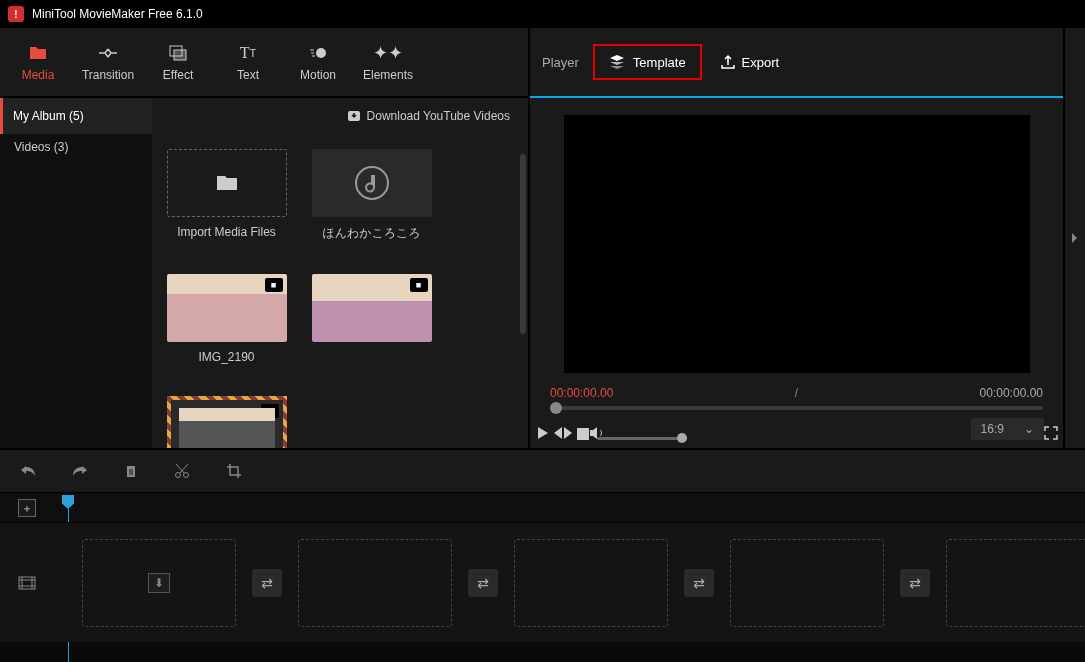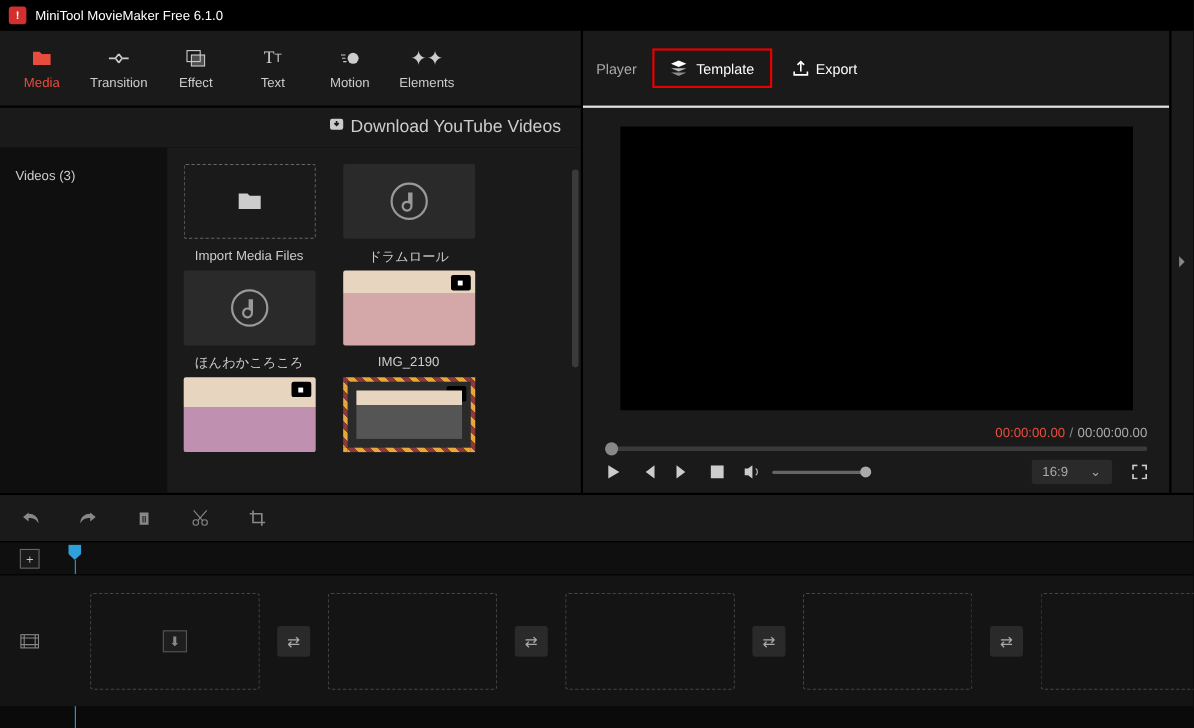--- a/index.html
+++ b/index.html
@@ -9,51 +9,51 @@
 .titlebar .title{font-size:12px;font-weight:normal}
 .upper{display:flex;height:420px}
 .left-col{width:530px;display:flex;flex-direction:column;border-right:2px solid #000}
 .toolbar{height:70px;background:#1a1a1a;display:flex;align-items:center;padding:0 10px;gap:14px;border-bottom:2px solid #000}
 .tool{display:flex;flex-direction:column;align-items:center;justify-content:center;gap:4px;min-width:56px;cursor:pointer;color:#ccc;font-size:12px}
 .tool.active{color:#e84c3d}
 .tool .ticon{font-size:18px;height:22px;display:flex;align-items:center;justify-content:center}
 .content{flex:1;display:flex;background:#1a1a1a;overflow:hidden}
 .sidebar{width:152px;background:#0f0f0f;display:flex;flex-direction:column}
 .albumhdr{height:36px;background:#222;display:flex;align-items:center;justify-content:space-between;padding:0 10px;border-left:3px solid #e84c3d;font-size:12px}
-.dl-yt{font-size:16px;color:#ccc;cursor:pointer;display:flex;gap:6px}
-.side-item{padding:19px 14px;font-size:12px;color:#ccc;cursor:pointer}
+.dl-yt{font-size:12px;color:#ccc;cursor:pointer;display:flex;align-items:center;gap:6px}
+.side-item{padding:6px 14px;font-size:12px;color:#ccc;cursor:pointer}
 .media-area{flex:1;padding:15px 12px;position:relative;overflow:hidden}
-.media-grid{display:grid;grid-template-columns:repeat(2,1fr);gap:4px 20px;width:270px}
+.media-grid{display:grid;grid-template-columns:repeat(2,1fr);gap:32px 20px;width:270px}
 .media-header{height:36px;display:flex;align-items:center;justify-content:flex-end;padding-right:18px;background:#1a1a1a}
 .mcell{display:flex;flex-direction:column;align-items:center;gap:8px}
 .thumb{width:120px;height:68px;background:#2a2a2a;border-radius:2px;display:flex;align-items:center;justify-content:center;position:relative;overflow:hidden}
 .thumb.dashed{border:1px dashed #666;background:transparent}
 .thumb .vbadge{position:absolute;top:4px;right:4px;width:18px;height:14px;background:#000;border-radius:2px;display:flex;align-items:center;justify-content:center;font-size:9px}
 .mlabel{font-size:12px;color:#ccc;text-align:center}
 .photo1{background:linear-gradient(#e8d5c0 0%,#e8d5c0 30%,#d4a8a8 30%,#d4a8a8 100%)}
 .photo2{background:linear-gradient(#e8d5c0 0%,#e8d5c0 40%,#c090b0 40%,#c090b0 100%)}
 .photo3{background:#2a2a2a;border:4px solid;border-image:repeating-linear-gradient(45deg,#e8a838,#e8a838 5px,#8b3a3a 5px,#8b3a3a 10px) 4}
 .photo3::after{content:"";position:absolute;inset:8px;background:linear-gradient(#e8d5c0 0%,#e8d5c0 30%,#555 30%)}
 .sbar{position:absolute;right:2px;top:20px;width:6px;height:180px;background:#3a3a3a;border-radius:3px}
 .player-col{flex:1;display:flex;flex-direction:column;background:#1a1a1a}
-.player-hdr{height:70px;display:flex;align-items:center;padding:16px 12px;gap:14px;border-bottom:2px solid #e5e5e5}
+.player-hdr{height:70px;display:flex;align-items:center;padding:16px 12px;gap:14px;border-bottom:2px solid #0ea5e9}
 .player-lbl{font-size:13px;color:#aaa}
 .overlay-txt{color:#e60000;font-size:18px;font-weight:bold;letter-spacing:1px;flex:1;text-align:center}
 .tmpl-btn{border:2px solid #e60000;padding:8px 14px;display:flex;align-items:center;gap:8px;cursor:pointer;color:#fff;font-size:13px}
 .export-btn{display:flex;align-items:center;gap:6px;cursor:pointer;color:#fff;font-size:13px;padding:0 4px}
 .preview{flex:1;display:flex;align-items:center;justify-content:center;padding:10px 20px}
 .screen{width:466px;height:258px;background:#000}
 .scrub{padding:0 20px}
 .scrub-bar{height:4px;background:#3a3a3a;border-radius:2px;position:relative}
 .scrub-bar::before{content:"";position:absolute;left:0;top:-4px;width:12px;height:12px;background:#888;border-radius:50%}
-.time-row{display:flex;justify-content:flex-end;gap:4px;font-size:12px;margin-top:-4px;padding:0 20px 6px}
+.time-row{display:flex;justify-content:space-between;gap:4px;font-size:12px;margin-top:-4px;padding:0 20px 6px}
 .time-cur{color:#e84c3d}
 .time-sep{color:#888}
 .time-tot{color:#aaa}
-.controls{display:flex;align-items:center;padding:8px 20px;gap:18px}
+.controls{display:flex;align-items:flex-end;padding:8px 5px;}
 .ctrl{cursor:pointer;color:#ccc;font-size:14px}
 .vol-bar{width:90px;height:3px;background:#666;border-radius:2px;position:relative;margin-left:-8px}
 .vol-bar::after{content:"";position:absolute;right:0;top:-4px;width:10px;height:10px;background:#aaa;border-radius:50%}
 .spacer{flex:1}
 .ratio-sel{background:#2a2a2a;padding:4px 10px;border-radius:2px;display:flex;align-items:center;gap:20px;cursor:pointer;font-size:12px;color:#aaa}
 .far-right{width:22px;background:#1a1a1a;border-left:2px solid #000;display:flex;align-items:center;justify-content:center;color:#888;cursor:pointer}
 .tl-tools{height:44px;background:#1a1a1a;display:flex;align-items:center;padding:0 20px;gap:36px;border-top:2px solid #000}
 .tl-tool{color:#888;cursor:pointer;font-size:15px}
 .ruler{height:30px;background:#0f0f0f;border-top:1px solid #000;position:relative;padding-left:18px}
 .ruler .addbtn{position:absolute;left:18px;top:6px;width:18px;height:18px;border:1px solid #666;display:flex;align-items:center;justify-content:center;font-size:11px;cursor:pointer;color:#ccc;background:#1a1a1a}
@@ -116,20 +116,23 @@
         </div>
         <span>Motion</span>
       </div>
       <div class="tool">
         <div class="ticon">✦✦</div>
         <span>Elements</span>
       </div>
     </div>
 
     <div style="display:flex;height:36px">
+      <div class="albumhdr" style="width:152px">
+        <span>My Album (5)</span>
+      </div>
       <div class="media-header" style="flex:1">
         <div class="dl-yt">
           <span>
             <svg width="14" height="12" viewBox="0 0 14 12">
                 <rect x="1" y="1" width="12" height="10" rx="2" fill="currentColor"></rect>
                 <path d="M7 3v4M5 5l2 2 2-2" stroke="#1a1a1a" stroke-width="1.5" fill="none"></path>
               </svg>
           </span>
           <span>Download YouTube Videos</span>
         </div>
@@ -151,29 +154,20 @@
             </div>
             <div class="mlabel">Import Media Files</div>
           </div>
           <div class="mcell">
             <div class="thumb">
               <svg width="36" height="36" viewBox="0 0 36 36">
                   <circle cx="18" cy="18" r="16" stroke="#999" stroke-width="2" fill="none"></circle>
                   <path d="M20 10v12a4 4 0 11-2-3V10" stroke="#999" stroke-width="2" fill="none"></path>
                 </svg>
             </div>
-            <div class="mlabel">ドラムロール</div>
-          </div>
-          <div class="mcell">
-            <div class="thumb">
-              <svg width="36" height="36" viewBox="0 0 36 36">
-                  <circle cx="18" cy="18" r="16" stroke="#999" stroke-width="2" fill="none"></circle>
-                  <path d="M20 10v12a4 4 0 11-2-3V10" stroke="#999" stroke-width="2" fill="none"></path>
-                </svg>
-            </div>
             <div class="mlabel">ほんわかころころ</div>
           </div>
           <div class="mcell">
             <div class="thumb photo1">
                 <div class="vbadge">■</div>
               </div>
             <div class="mlabel">IMG_2190</div>
           </div>
           <div class="mcell">
             <div class="thumb photo2">

